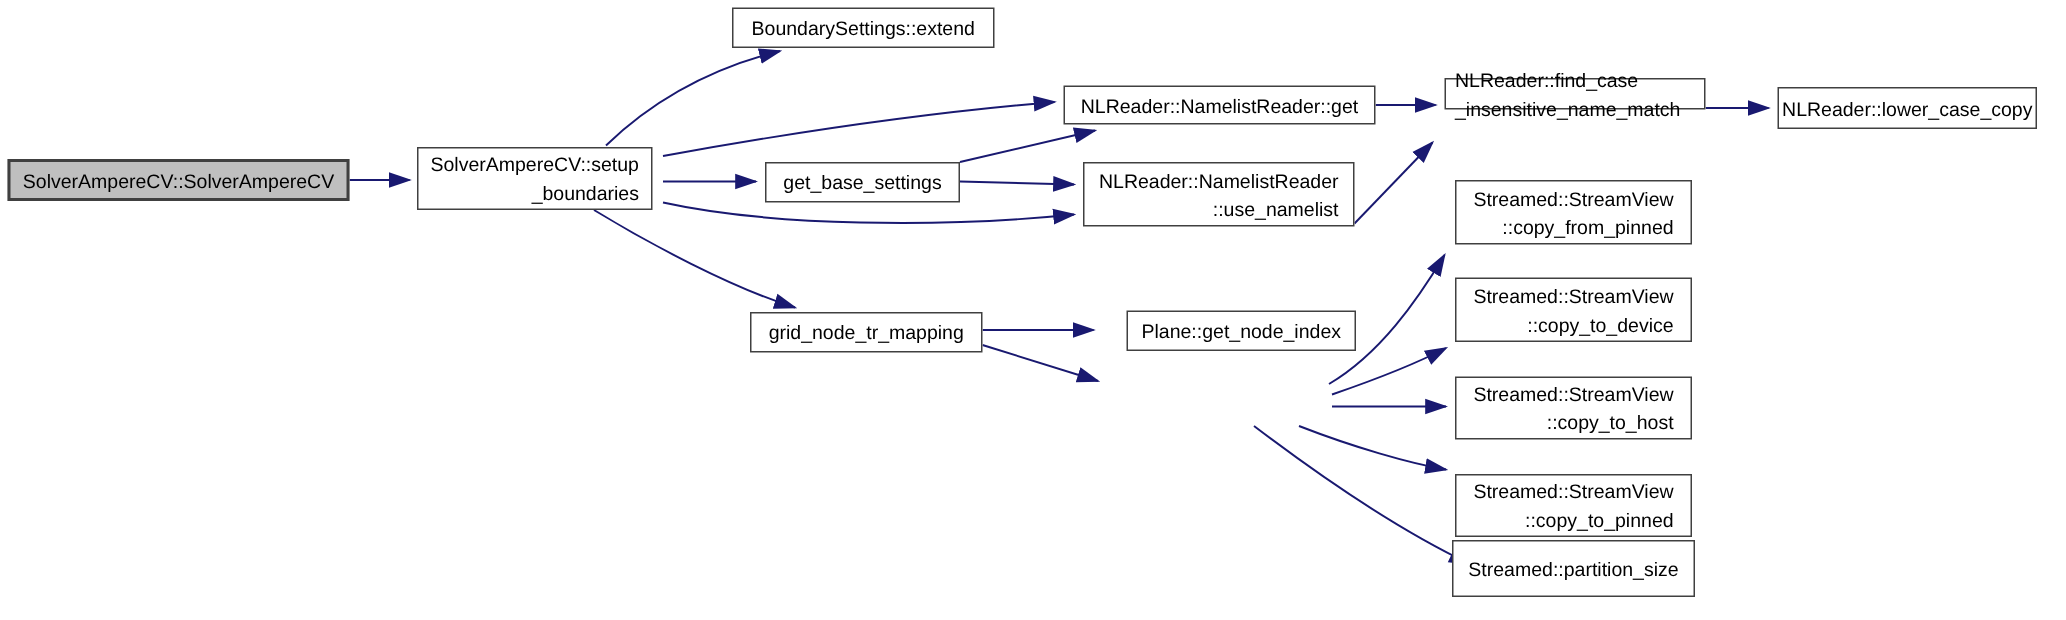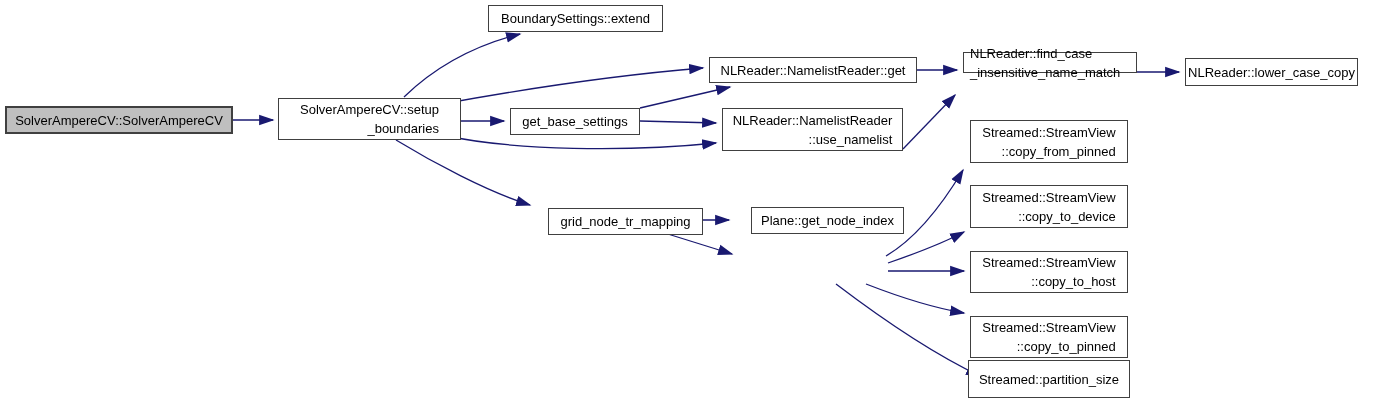--- a/index.html
+++ b/index.html
@@ -72,38 +72,38 @@
     <path class="edge" d="M 655,230 L 732,254" marker-end="url(#arrowhead)"></path>
     <path class="edge" d="M 886,256 C 920,236 945,200 963,170" marker-end="url(#arrowhead)"></path>
     <path class="edge" d="M 888,263 C 917,253 945,242 964,232" marker-end="url(#arrowhead)"></path>
     <path class="edge" d="M 888,271 L 964,271" marker-end="url(#arrowhead)"></path>
     <path class="edge" d="M 866,284 C 902,298 940,309 964,313" marker-end="url(#arrowhead)"></path>
     <path class="edge" d="M 836,284 C 886,322 938,356 980,376" marker-end="url(#arrowhead)"></path>
   </svg>
 
   <div class="node highlight" style="left:5px;top:106px;width:228px;height:28px;">SolverAmpereCV::SolverAmpereCV</div>
 
-  <div class="node" style="left:278px;top:98px;width:183px;height:42px;">SolverAmpereCV::setup
+  <div class="node" style="left:278px;top:98px;width:157px;height:42px;">SolverAmpereCV::setup
 _boundaries</div>
 
   <div class="node" style="left:488px;top:5px;width:175px;height:27px;">BoundarySettings::extend</div>
 
   <div class="node" style="left:709px;top:57px;width:208px;height:26px;">NLReader::NamelistReader::get</div>
 
   <div class="node" style="left:722px;top:108px;width:181px;height:43px;">NLReader::NamelistReader
 ::use_namelist</div>
 
   <div class="node" style="left:510px;top:108px;width:130px;height:27px;">get_base_settings</div>
 
   <div class="node align-left" style="left:963px;top:52px;width:174px;height:21px;">NLReader::find_case
 _insensitive_name_match</div>
 
   <div class="node" style="left:1185px;top:58px;width:173px;height:28px;">NLReader::lower_case_copy</div>
 
-  <div class="node" style="left:500px;top:208px;width:155px;height:27px;margin-left:48px;">grid_node_tr_mapping</div>
+  <div class="node" style="left:500px;top:208px;width:155px;height:27px;">grid_node_tr_mapping</div>
 
   <div class="node" style="left:735px;top:207px;width:153px;height:27px;margin-left:16px;">Plane::get_node_index</div>
 
 
   <div class="node" style="left:970px;top:120px;width:158px;height:43px;">Streamed::StreamView
 ::copy_from_pinned</div>
 
   <div class="node" style="left:970px;top:185px;width:158px;height:43px;">Streamed::StreamView
 ::copy_to_device</div>
 

